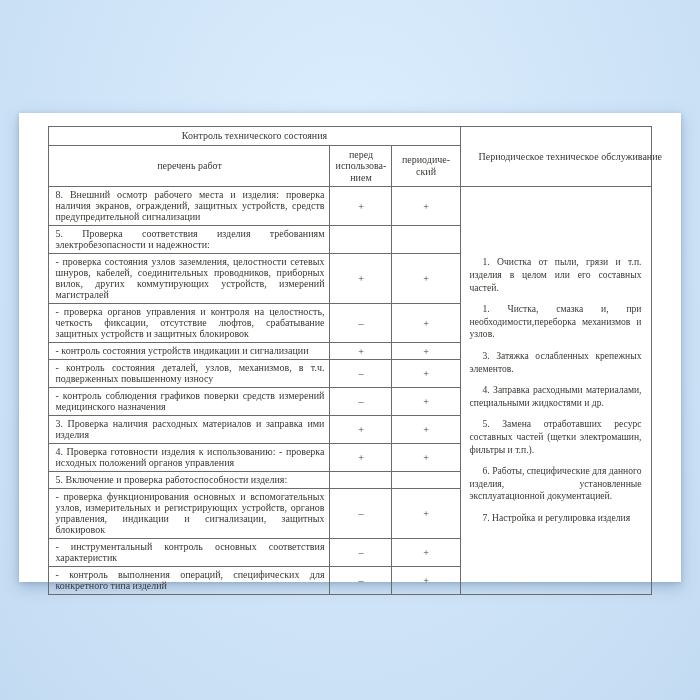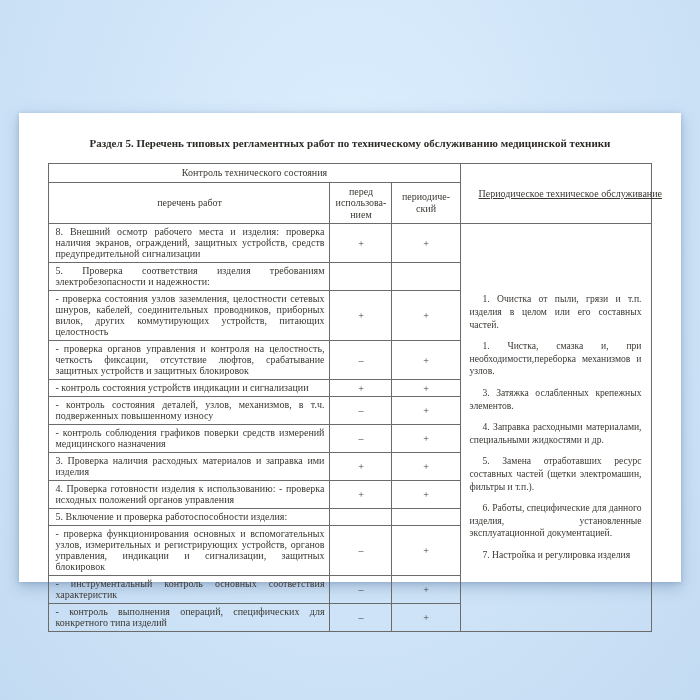--- a/index.html
+++ b/index.html
@@ -44,21 +44,20 @@
     text-align: center;
     padding: 3px 2px;
     line-height: 11.5px;
   }
   td.prewrap { white-space: pre-line; }
   td.maint-hdr {
     text-align: center;
     font-size: 9px;
     white-space: nowrap;
     padding: 2px 18px;
-    text-decoration: underline;
   }
   td.work {
     text-align: justify;
     padding: 2px 5px 3px 6px;
     line-height: 11px;
   }
   td.mark {
     text-align: center;
     padding: 1px 2px;
     line-height: 11px;
@@ -73,21 +72,20 @@
     line-height: 12.6px;
     text-align: justify;
     text-indent: 13px;
   }
 </style>
 </head>
 <body>
 
 <div class="page">
 
-  <div class="title">Раздел 5.  Перечень типовых регламентных работ по техническому обслуживанию медицинской техники</div>
 
   <table class="doc">
     <colgroup>
         <col class="c1">
         <col class="c2">
         <col class="c3">
         <col class="c4">
       </colgroup>
 
     <tbody>
@@ -119,21 +117,21 @@
       </td>
     </tr>
 
     <tr>
       <td class="work">5. Проверка соответствия изделия требованиям электробезопасности и надежности:</td>
       <td class="mark"></td>
       <td class="mark"></td>
     </tr>
 
     <tr>
-      <td class="work">- проверка состояния узлов заземления, целостности сетевых шнуров, кабелей, соединительных проводников, приборных вилок, других коммутирующих устройств, питающих целостность</td>
+      <td class="work">- проверка состояния узлов заземления, целостности сетевых шнуров, кабелей, соединительных проводников, приборных вилок, других коммутирующих устройств, измерений магистралей</td>
       <td class="mark">+</td>
       <td class="mark">+</td>
     </tr>
 
     <tr>
       <td class="work">- проверка органов управления и контроля на целостность, четкость фиксации, отсутствие люфтов, срабатывание защитных устройств и защитных блокировок</td>
       <td class="mark">–</td>
       <td class="mark">+</td>
     </tr>
 

